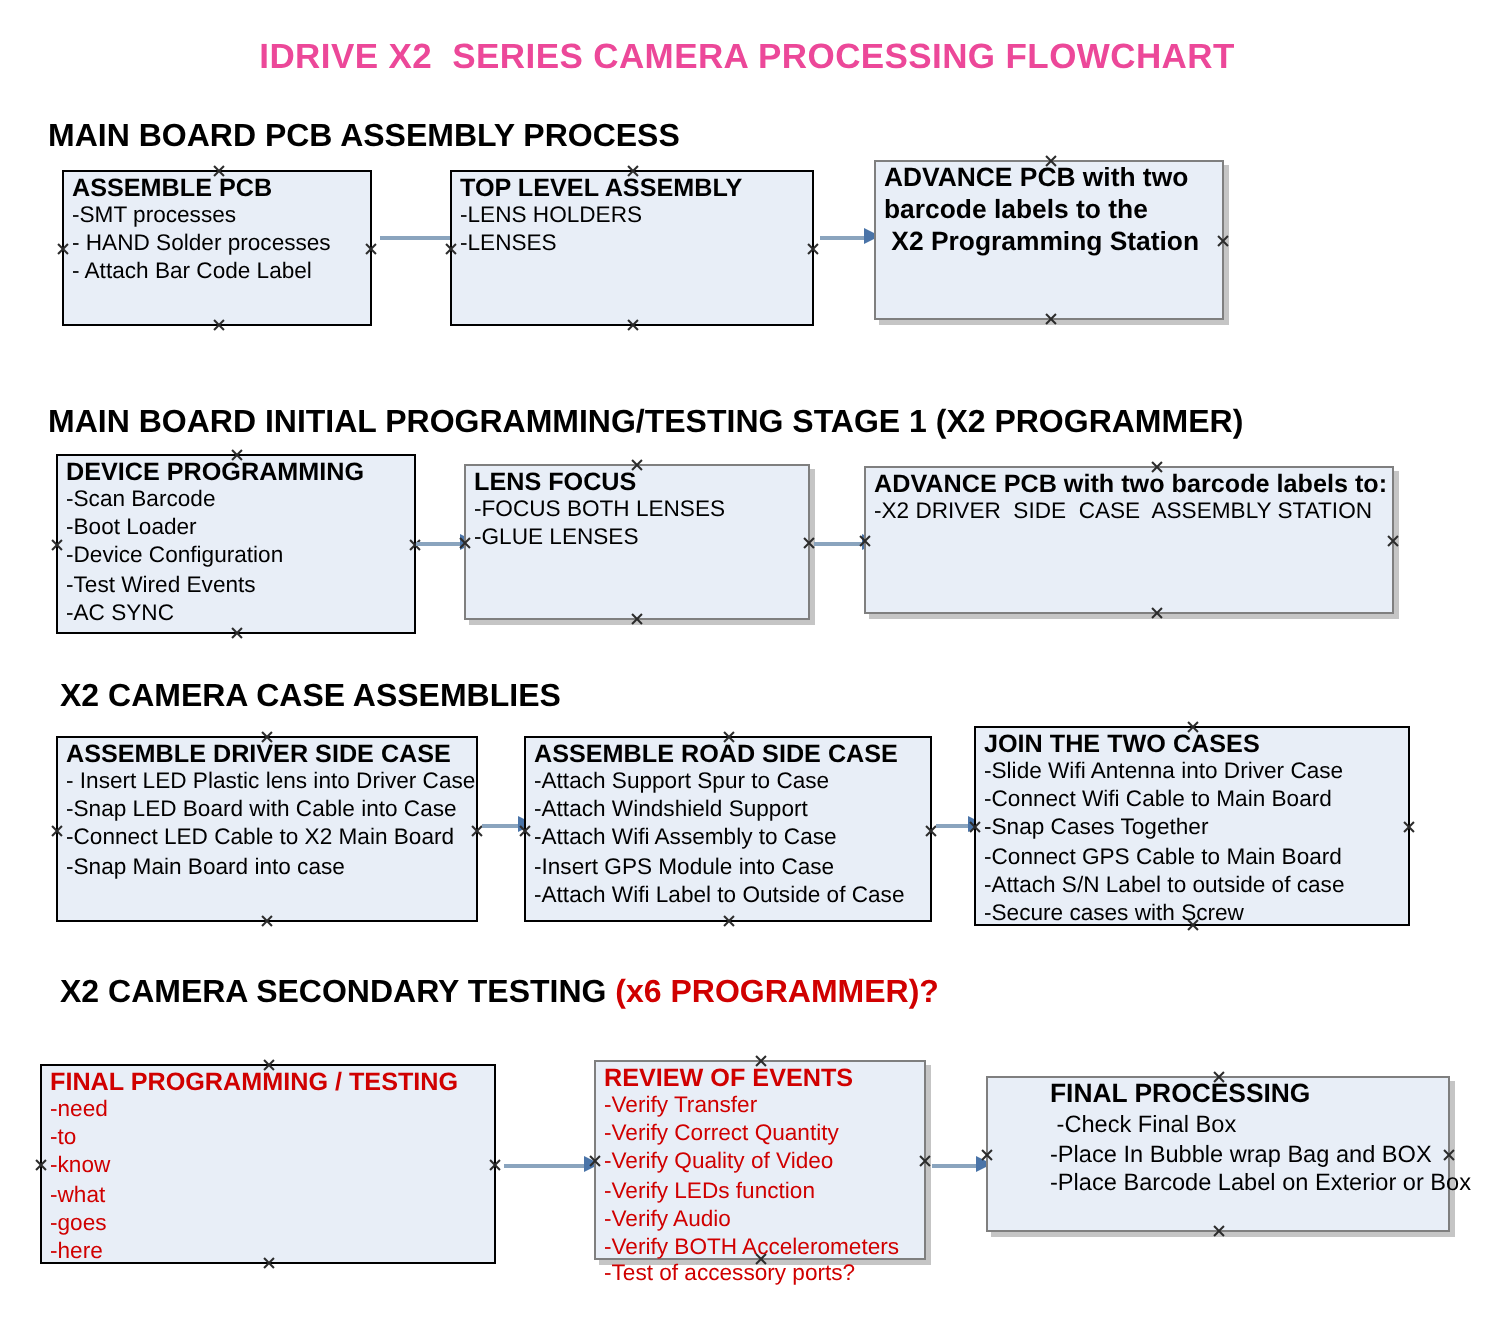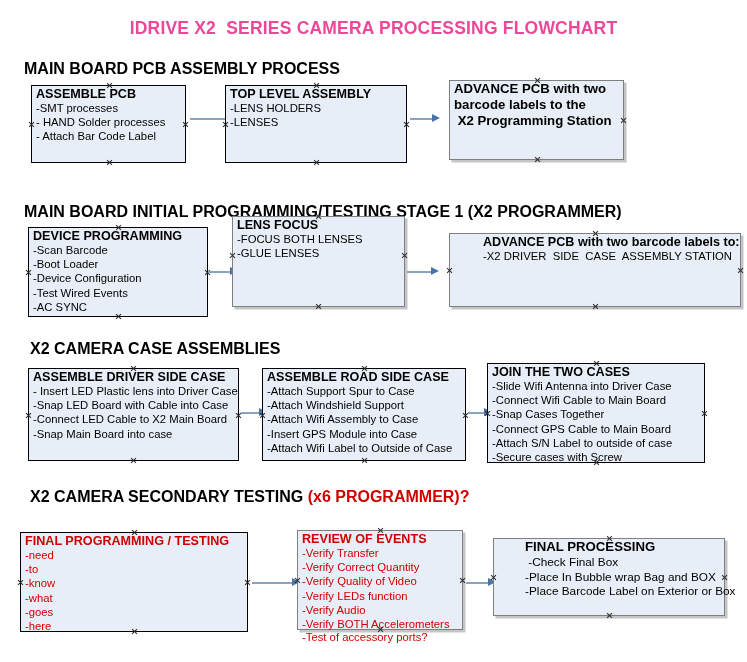--- a/index.html
+++ b/index.html
@@ -160,21 +160,21 @@
     <span class="handle" style="left:87px; bottom:-4px;"></span>
     <span class="handle" style="left:-4px; top:35px;"></span>
     <span class="handle" style="right:-4px; top:35px;"></span>
   </div>
 
   <div class="arrow" style="left:410px; top:114px; width:30px;">
     <span class="shaft"></span>
     <span class="head"></span>
   </div>
 
-  <div class="node gray shadow big" style="left:437px; top:80px; width:175px; height:80px;margin-left:12px;">
+  <div class="node gray shadow big" style="left:437px; top:80px; width:175px; height:80px;">
     <span class="n-title">ADVANCE PCB with two</span>
     <span class="n-title">barcode labels to the</span>
     <span class="n-title"> X2 Programming Station</span>
     <span class="handle" style="left:84px; top:-4px;"></span>
     <span class="handle" style="left:84px; bottom:-4px;"></span>
     <span class="handle" style="right:-4px; top:36px;"></span>
   </div>
 
   <div class="section-title" style="left:24px; top:203px;">MAIN BOARD INITIAL PROGRAMMING/TESTING STAGE 1 (X2 PROGRAMMER)</div>
 
@@ -189,36 +189,36 @@
     <span class="handle" style="left:86px; bottom:-4px;"></span>
     <span class="handle" style="left:-4px; top:41px;"></span>
     <span class="handle" style="right:-4px; top:41px;"></span>
   </div>
 
   <div class="arrow" style="left:208px; top:267px; width:30px;">
     <span class="shaft"></span>
     <span class="head"></span>
   </div>
 
-  <div class="node gray shadow" style="left:232px; top:216px; width:173px; height:91px;">
+  <div class="node gray shadow" style="left:232px; top:232px; width:173px; height:78px;">
     <span class="n-title">LENS FOCUS</span>
     <span class="n-line">-FOCUS BOTH LENSES</span>
     <span class="n-line">-GLUE LENSES</span>
     <span class="handle" style="left:82px; top:-4px;"></span>
     <span class="handle" style="left:82px; bottom:-4px;"></span>
     <span class="handle" style="left:-4px; top:35px;"></span>
     <span class="handle" style="right:-4px; top:35px;"></span>
   </div>
 
   <div class="arrow" style="left:407px; top:267px; width:32px;">
     <span class="shaft"></span>
     <span class="head"></span>
   </div>
 
-  <div class="node gray shadow" style="left:449px; top:233px; width:292px; height:74px;padding-left:29px;">
+  <div class="node gray shadow" style="left:432px; top:233px; width:265px; height:74px;">
     <span class="n-title">ADVANCE PCB with two barcode labels to:</span>
     <span class="n-line">-X2 DRIVER  SIDE  CASE  ASSEMBLY STATION</span>
     <span class="handle" style="left:142px; top:-4px;"></span>
     <span class="handle" style="left:142px; bottom:-4px;"></span>
     <span class="handle" style="left:-4px; top:33px;"></span>
     <span class="handle" style="right:-4px; top:33px;"></span>
   </div>
 
   <div class="section-title" style="left:30px; top:340px;">X2 CAMERA CASE ASSEMBLIES</div>
 

